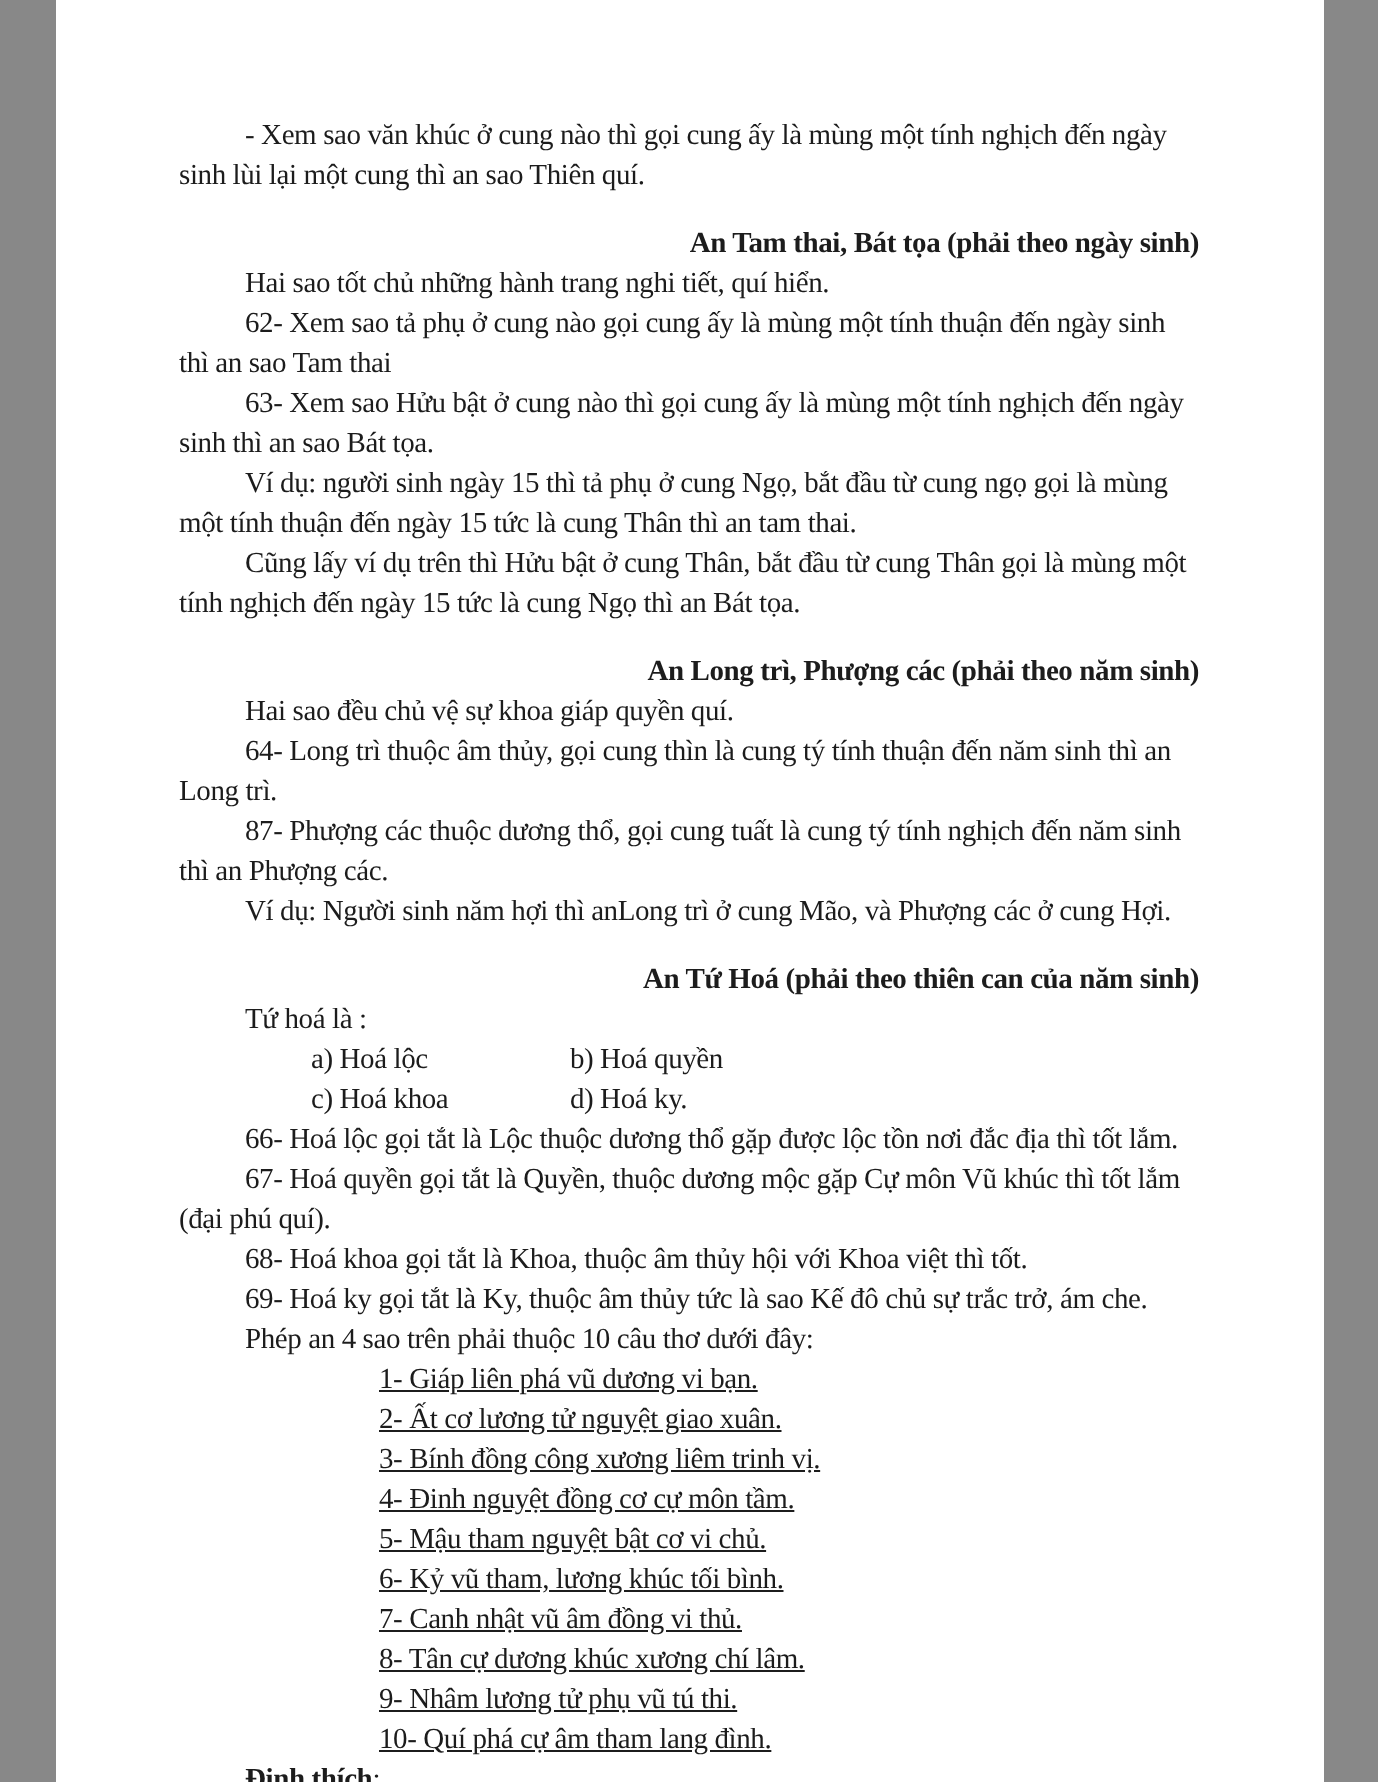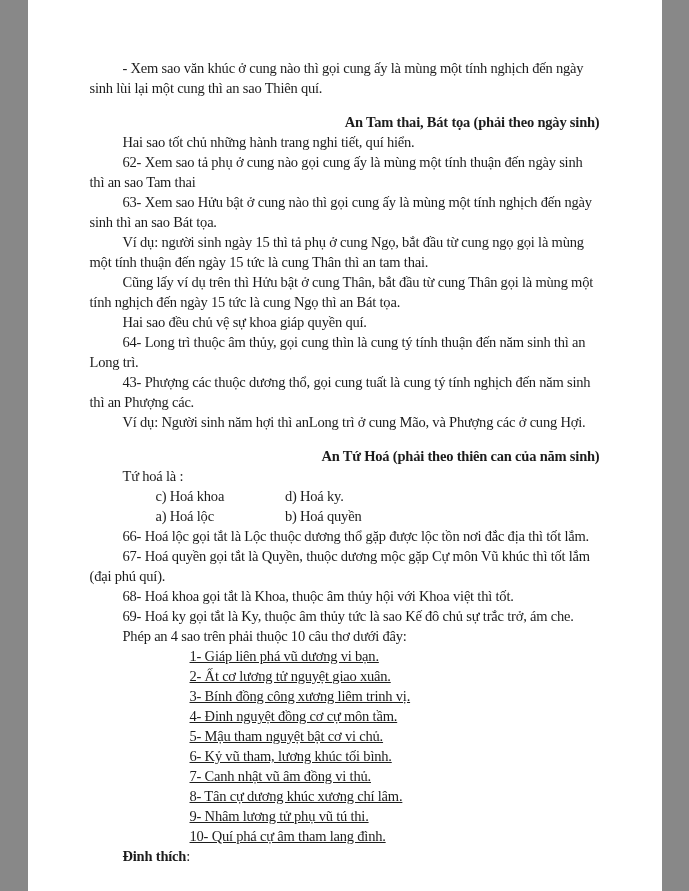--- a/index.html
+++ b/index.html
@@ -55,35 +55,36 @@
 
   <p class="para">- Xem sao văn khúc ở cung nào thì gọi cung ấy là mùng một tính nghịch đến ngày sinh lùi lại một cung thì an sao Thiên quí.</p>
 
   <p class="heading">An Tam thai, Bát tọa (phải theo ngày sinh)</p>
   <p class="para">Hai sao tốt chủ những hành trang nghi tiết, quí hiển.</p>
   <p class="para">62- Xem sao tả phụ ở cung nào gọi cung ấy là mùng một tính thuận đến ngày sinh thì an sao Tam thai</p>
   <p class="para">63- Xem sao Hửu bật ở cung nào thì gọi cung ấy là mùng một tính nghịch đến ngày sinh thì an sao Bát tọa.</p>
   <p class="para">Ví dụ: người sinh ngày 15 thì tả phụ ở cung Ngọ, bắt đầu từ cung ngọ gọi là mùng một tính thuận đến ngày 15 tức là cung Thân thì an tam thai.</p>
   <p class="para">Cũng lấy ví dụ trên thì Hửu bật ở cung Thân, bắt đầu từ cung Thân gọi là mùng một tính nghịch đến ngày 15 tức là cung Ngọ thì an Bát tọa.</p>
 
+  <p class="heading">An Long trì, Phượng các (phải theo năm sinh)</p>
   <p class="para">Hai sao đều chủ vệ sự khoa giáp quyền quí.</p>
   <p class="para">64- Long trì thuộc âm thủy, gọi cung thìn là cung tý tính thuận đến năm sinh thì an Long trì.</p>
-  <p class="para">43- Phượng các thuộc dương thổ, gọi cung tuất là cung tý tính nghịch đến năm sinh thì an Phượng các.</p>
+  <p class="para">87- Phượng các thuộc dương thổ, gọi cung tuất là cung tý tính nghịch đến năm sinh thì an Phượng các.</p>
   <p class="para">Ví dụ: Người sinh năm hợi thì anLong trì ở cung Mão, và Phượng các ở cung Hợi.</p>
 
   <p class="heading">An Tứ Hoá (phải theo thiên can của năm sinh)</p>
   <p class="para">Tứ hoá là :</p>
 
   <p class="cols">
+    <span class="col-left">a) Hoá lộc</span>
+    <span class="col-right">b) Hoá quyền</span>
+  </p>
+  <p class="cols">
     <span class="col-left">c) Hoá khoa</span>
     <span class="col-right">d) Hoá ky.</span>
-  </p>
-  <p class="cols">
-    <span class="col-left">a) Hoá lộc</span>
-    <span class="col-right">b) Hoá quyền</span>
   </p>
 
   <p class="para">66- Hoá lộc gọi tắt là Lộc thuộc dương thổ gặp được lộc tồn nơi đắc địa thì tốt lắm.</p>
   <p class="para">67- Hoá quyền gọi tắt là Quyền, thuộc dương mộc gặp Cự môn Vũ khúc thì tốt lắm (đại phú quí).</p>
   <p class="para">68- Hoá khoa gọi tắt là Khoa, thuộc âm thủy hội với Khoa việt thì tốt.</p>
   <p class="para">69- Hoá ky gọi tắt là Ky, thuộc âm thủy tức là sao Kế đô chủ sự trắc trở, ám che.</p>
   <p class="para">Phép an 4 sao trên phải thuộc 10 câu thơ dưới đây:</p>
 
   <p class="poem-line">1- Giáp liên phá vũ dương vi bạn.</p>
   <p class="poem-line">2- Ất cơ lương tử nguyệt giao xuân.</p>

